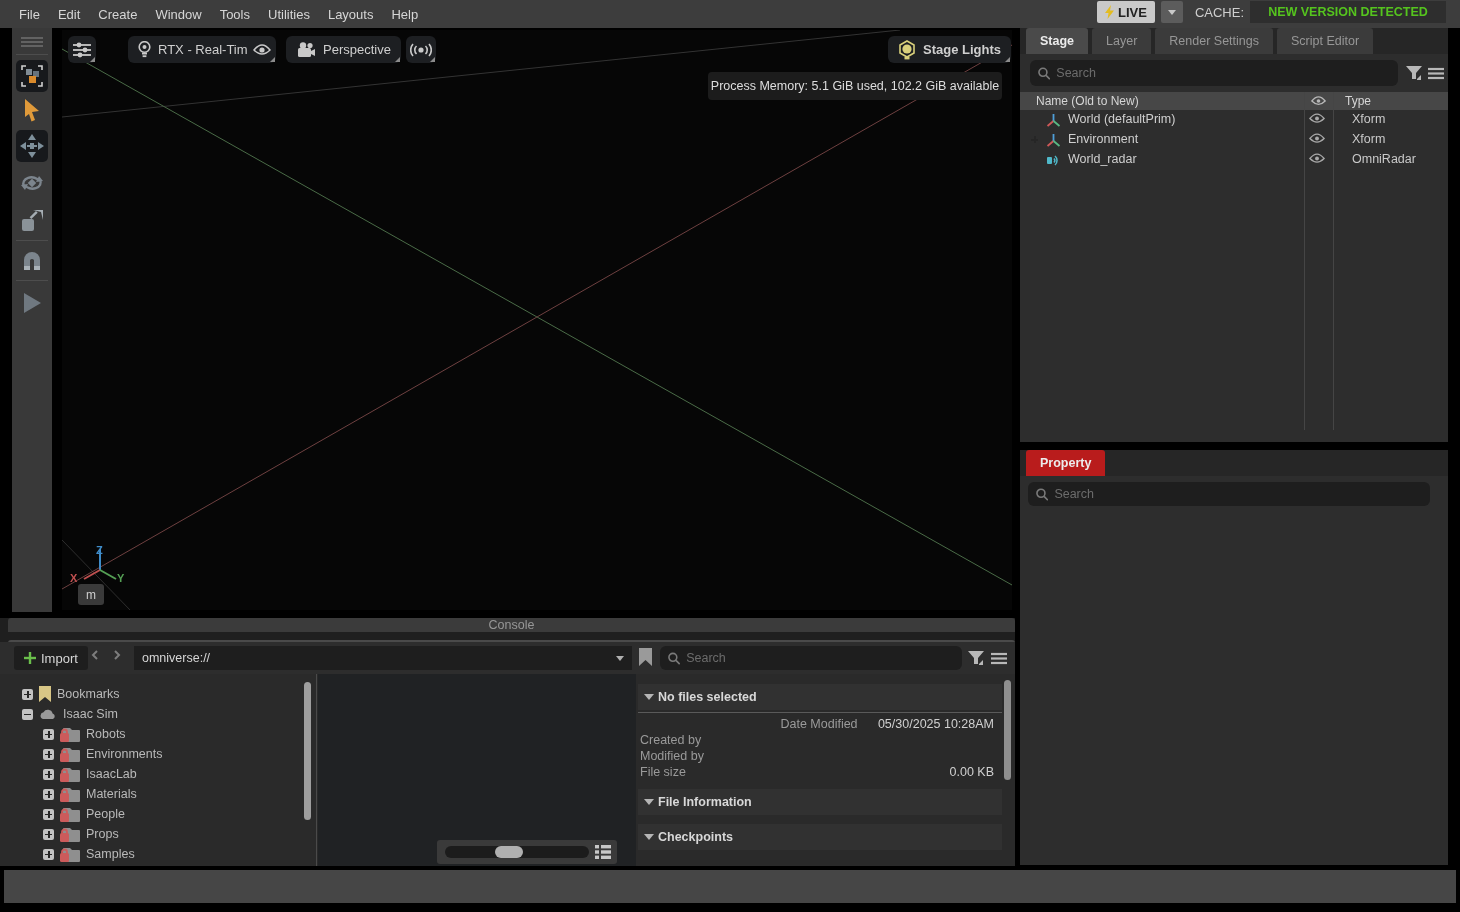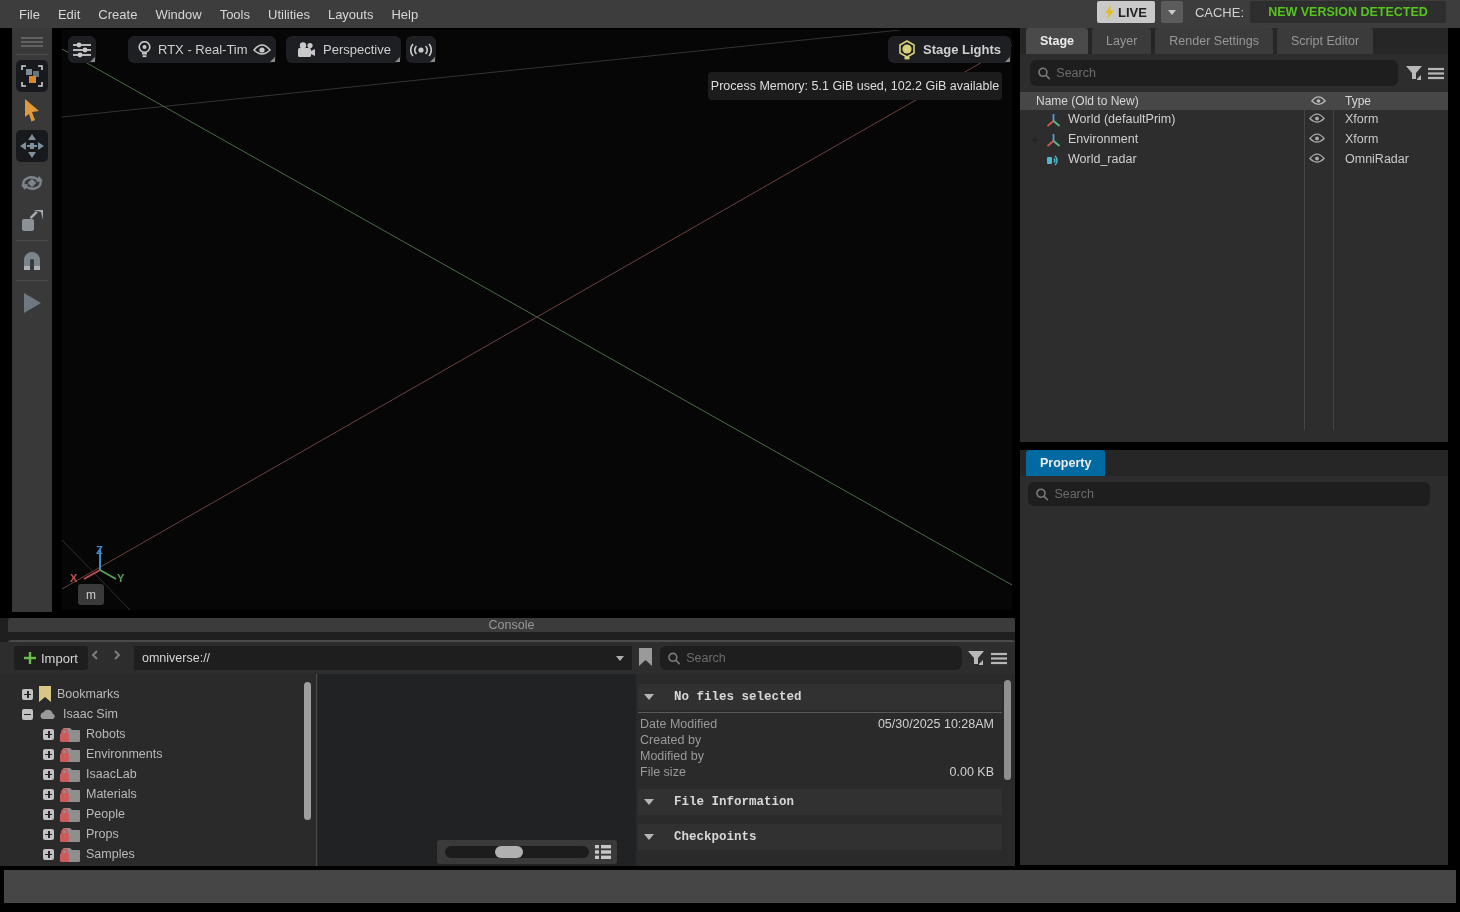--- a/index.html
+++ b/index.html
@@ -41,21 +41,21 @@
   .tabbar { position:absolute; left:0; top:0; width:100%; height:26px; background:#262626; display:flex; gap:4px; }
   .tab { height:26px; display:flex; align-items:center; justify-content:center; padding:0 14px; background:#3b3b3b; color:#979797; border-radius:3px 3px 0 0; font-size:12.5px; }
   .tab.active { background:#4a4a4a; color:#ececec; font-weight:bold; }
   .searchfield { background:#1e1e1e; border:none; border-radius:6px; display:flex; align-items:center; gap:6px; padding:0 8px; }
   .searchfield input { background:transparent; border:none; outline:none; color:#cfcfcf; font-family:inherit; font-size:12.5px; width:100%; }
   .searchfield input::placeholder { color:#6c6c6c; }
   #stage-tree-header { position:absolute; left:0; top:64px; width:100%; height:18px; background:#474747; font-size:12px; color:#d6d6d6; }
   .stage-vline { position:absolute; top:64px; height:338px; width:1px; background:#454545; }
   .stage-row { position:absolute; left:0; width:100%; height:20px; font-size:12.5px; color:#cfcfcf; }
   .eye-slot { position:absolute; left:289px; top:3px; }
-  .type-slot { position:absolute; left:325px; top:2px; color:#c9c9c9; }
+  .type-slot { position:absolute; left:332px; top:2px; color:#c9c9c9; }
 
   
   #property-panel { position:absolute; left:1020px; top:450px; width:428px; height:415px; background:#2d2d2d; }
 
   
   #bottom-panel { position:absolute; left:0; top:618px; width:1015px; height:248px; background:#2a2a2a; overflow:hidden; }
   #bp-tabbar { position:absolute; left:0; top:0; width:100%; height:24px; background:#1f1f1f; display:flex; gap:8px; padding-left:8px;flex-direction:column; }
   #bp-toolbar { position:absolute; left:0; top:24px; width:100%; height:32px; background:#2d2d2d; }
   #import-btn { position:absolute; left:14px; top:4px; height:24px; background:#1e1e1e; border-radius:3px; display:flex; align-items:center; gap:5px; padding:0 10px; color:#d6d6d6; }
   .nav-chev { position:absolute; top:8px; width:10px; height:10px; }
@@ -66,21 +66,21 @@
   .expander { width:11px; height:11px; background:#c2c2c2; border-radius:2px; position:relative; flex:none; }
   .expander:before { content:""; position:absolute; left:2px; top:5px; width:7px; height:1.6px; background:#262626; }
   .expander.plus:after { content:""; position:absolute; left:5px; top:2px; width:1.6px; height:7px; background:#262626; }
   #tree-scrollbar { position:absolute; left:304px; top:64px; width:7px; height:138px; background:#9e9e9e; border-radius:4px; }
   #col-divider { position:absolute; left:316px; top:56px; width:1px; height:192px; background:#4a4a4a; }
   #mid-col { position:absolute; left:318px; top:56px; width:318px; height:192px; background:#202224; }
   #zoom-bar { position:absolute; left:119px; top:166px; width:180px; height:24px; background:#3a3a3a; border-radius:3px; }
   #zoom-track { position:absolute; left:8px; top:6px; width:144px; height:12px; background:#1c1c1c; border-radius:6px; }
   #zoom-thumb { position:absolute; left:50px; top:0px; width:28px; height:12px; background:#b0b0b0; border-radius:6px; }
   #details-col { position:absolute; left:638px; top:56px; width:364px; height:192px; }
-  .section-hdr { position:absolute; left:0; width:364px; height:26px; background:#313131; display:flex; align-items:center; gap:20px; padding-left:6px; color:#d8d8d8; font-weight:bold; font-size:12.5px;font-family:Liberation Mono, monospace; }
+  .section-hdr { position:absolute; left:0; width:364px; height:26px; background:#313131; display:flex; align-items:center; gap:4px; padding-left:6px; color:#d8d8d8; font-weight:bold; font-size:12.5px; }
   .caret { width:0; height:0; border-left:5px solid transparent; border-right:5px solid transparent; border-top:6px solid #b5b5b5; }
   .field-row { position:absolute; left:2px; width:358px; height:16px; font-size:12.5px; }
   .field-label { color:#9a9a9a; }
   .field-value { position:absolute; right:4px; top:0; color:#d0d0d0; }
   #details-scrollbar { position:absolute; left:1004px; top:62px; width:7px; height:100px; background:#8f8f8f; border-radius:4px; }
 
   
   #status-bar { position:absolute; left:4px; top:870px; width:1452px; height:33px; background:#464646; }
 
   svg { display:block; }
@@ -356,21 +356,21 @@
           <path d="M1,6 Q9,-4 17,6 Q9,14 1,6 Z" fill="none" stroke="#a8a8a8" stroke-width="1.5"></path>
           <circle cx="9" cy="6" r="2.2" fill="#a8a8a8"></circle>
         </svg>
       </span>
     <span class="type-slot">OmniRadar</span>
   </div>
 </div>
 
 <div id="property-panel">
   <div class="tabbar" style="padding-left:6px;">
-    <div class="tab active" style="background:#0369a1;">Property</div>
+    <div class="tab active" style="background:#b91c1c;">Property</div>
   </div>
   <div class="searchfield abs" style="left:8px;top:32px;width:402px;height:24px;">
     <svg width="13" height="13" viewBox="0 0 13 13">
         <circle cx="5.2" cy="5.2" r="4.2" fill="none" stroke="#7a7a7a" stroke-width="1.7"></circle>
         <line x1="8.5" y1="8.5" x2="12.5" y2="12.5" stroke="#7a7a7a" stroke-width="1.7"></line>
       </svg>
     <input type="text" placeholder="Search" style="">
   </div>
 </div>
 
@@ -524,21 +524,21 @@
       </svg>
     </div>
   </div>
 
   <div id="details-col">
     <div class="section-hdr" style="top:10px;">
       <span class="caret"></span>
       <span>No files selected</span>
     </div>
     <div class="abs" style="left:0;top:38px;width:364px;height:1px;background:#5a5a5a;"></div>
-    <div class="field-row" style="top:43px;">
+    <div class="field-row" style="top:43px;text-align:center;">
       <span class="field-label">Date Modified</span>
       <span class="field-value">05/30/2025 10:28AM</span>
     </div>
     <div class="field-row" style="top:59px;">
       <span class="field-label">Created by</span>
       <span class="field-value"></span>
     </div>
     <div class="field-row" style="top:75px;">
       <span class="field-label">Modified by</span>
       <span class="field-value"></span>

